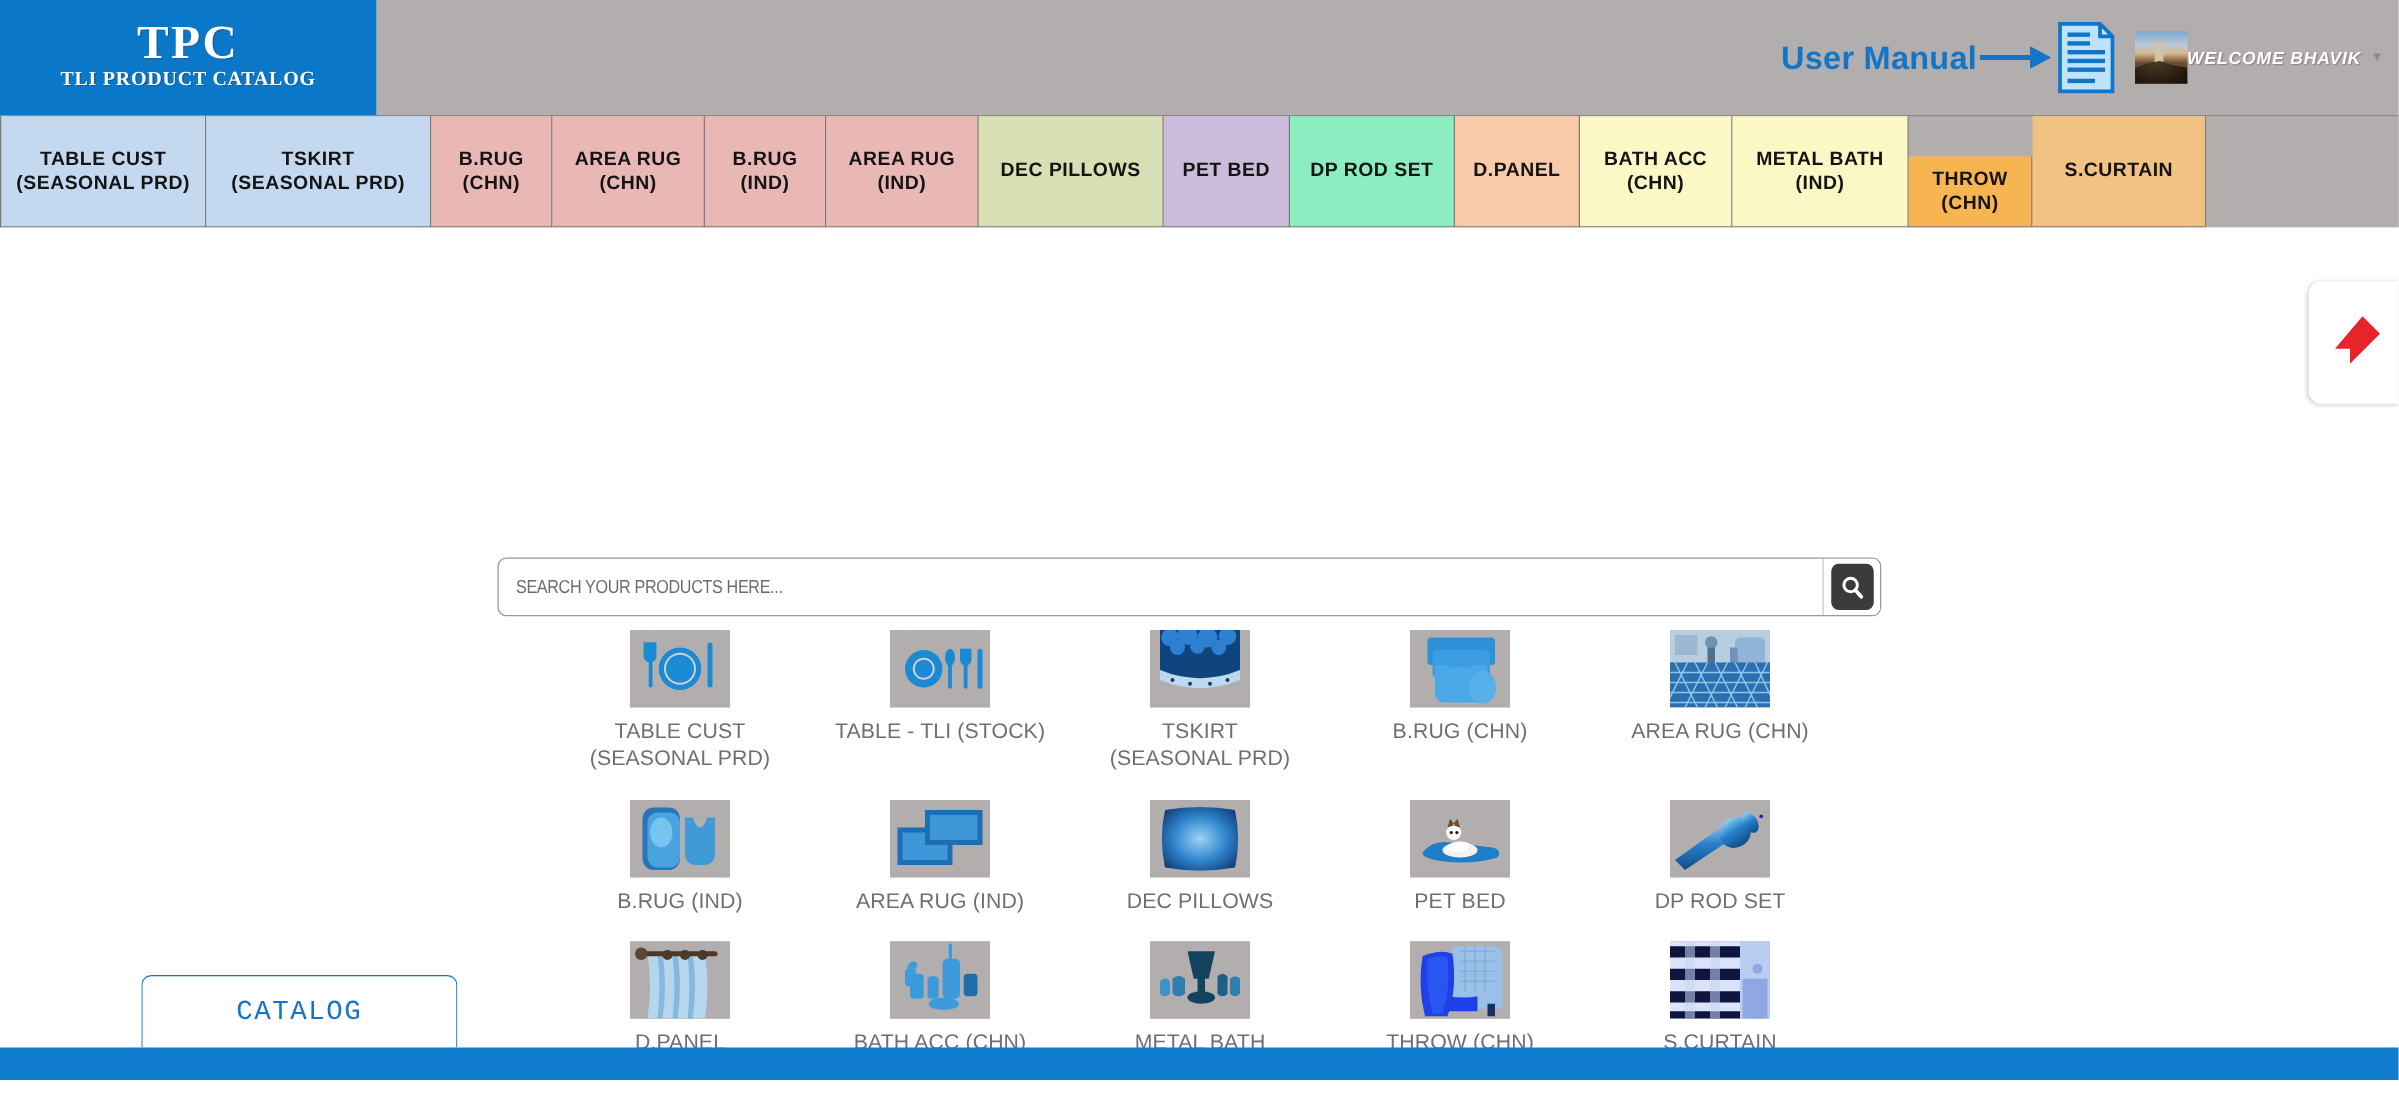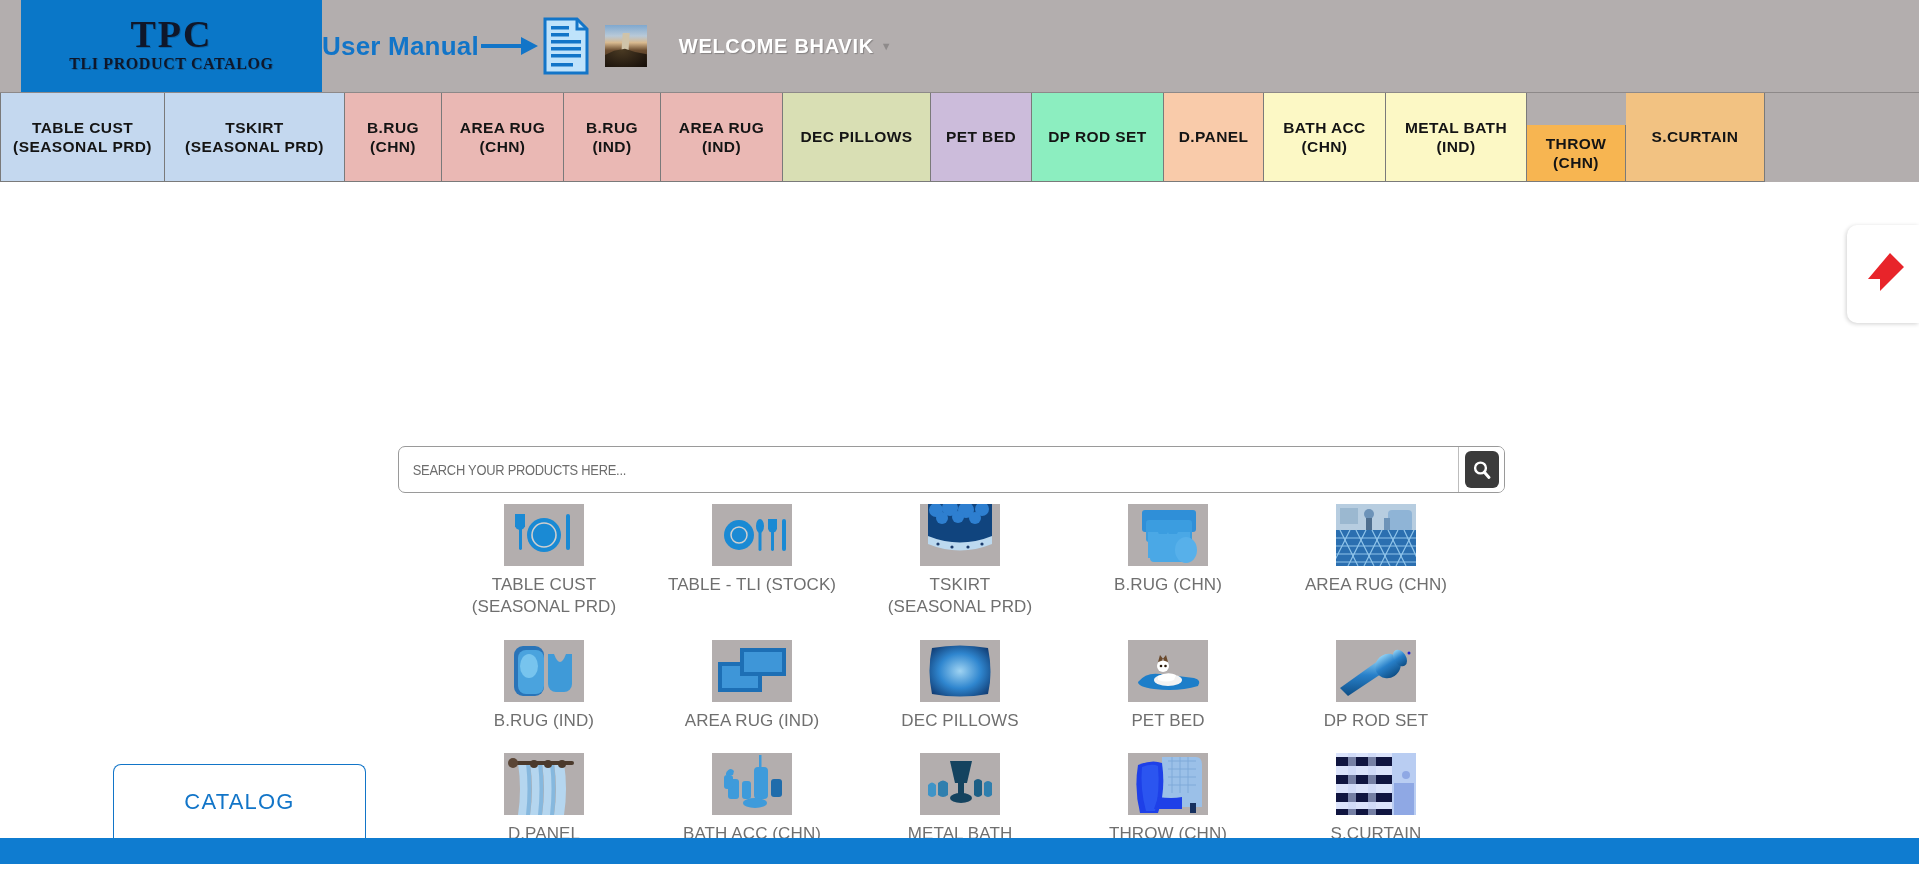--- a/index.html
+++ b/index.html
@@ -16,48 +16,48 @@
   .header {
     position: relative;
     height: 92px;
     background: #b3aeae;
     display: flex;
     align-items: stretch;
   }
   .logo {
     width: 301px;
     background: #0a77c8;
-    color: #0f172a;
+    color: #ffffff;
     display: flex;
     flex-direction: column;
     align-items: center;
     justify-content: center;
     font-family: "Liberation Serif", serif;
     padding-bottom: 4px;
-    margin-left: 21px;
   }
   .logo-main {
     font-size: 38px;
     font-weight: bold;
     letter-spacing: 2px;
     line-height: 1.05;
     text-shadow: 1px 1px 0 rgba(0,0,0,0.18);
   }
   .logo-sub {
     font-size: 16px;
     font-weight: bold;
     letter-spacing: 0.6px;
     line-height: 1.1;
     text-shadow: 1px 1px 0 rgba(0,0,0,0.18);
   }
   .header-right {
     flex: 1;
     display: flex;
     align-items: center;
-    padding-right: 22px;
+    justify-content: flex-end;
+    padding-right: 12px;
     gap: 0px;
   }
   .user-manual {
     color: #1275c8;
     font-size: 26px;
     font-weight: bold;
     letter-spacing: 0.2px;
     white-space: nowrap;
   }
   .manual-arrow { display: flex; align-items: center; margin-left: 2px; }
@@ -79,27 +79,28 @@
     transform: skewX(-4deg);
   }
   .avatar-photo::after {
     content: "";
     position: absolute; left: 0; bottom: 0;
     width: 100%; height: 46%;
     background: radial-gradient(ellipse at 40% 10%, #4a3a23 0%, #241a10 70%, #140d07 100%);
     clip-path: polygon(0 38%, 22% 16%, 48% 6%, 72% 22%, 100% 34%, 100% 100%, 0 100%);
   }
   .welcome {
-    margin-left: 32px;
+    margin-left: 0;
     color: #ffffff;
-    font-size: 20px;
+    font-size: 14px;
     font-weight: bold;
     letter-spacing: 0.7px;
     text-shadow: 1px 1px 1px rgba(0,0,0,0.25);
     white-space: nowrap;
+    font-style: italic;
   }
   .welcome-caret {
     margin-left: 7px;
     color: #8e8a8a;
     font-size: 11px;
   }
 
   
   .navbar {
     background: #b3aeae;
@@ -219,32 +220,33 @@
     line-height: 1.28;
     letter-spacing: 0.1px;
     max-width: 190px;
     white-space: pre-line;
   }
 
   
   .catalog-tab {
     position: absolute;
     left: 113px; bottom: 26px;
-    width: 253px; height: 74px;
+    width: 253px; height: 58px;
     border: 1px solid #1275c8;
     border-bottom: none;
     border-radius: 8px 8px 0 0;
     background: #ffffff;
     display: flex;
     align-items: center;
     justify-content: center;
     color: #1275c8;
     font-size: 22px;
     letter-spacing: 1.2px;
     cursor: pointer;
+    font-family: Liberation Mono, monospace;
   }
   .footer-bar {
     position: absolute;
     left: 0; bottom: 0;
     width: 100%; height: 26px;
     background: #0f7cd0;
   }
 
   
   .side-widget {

